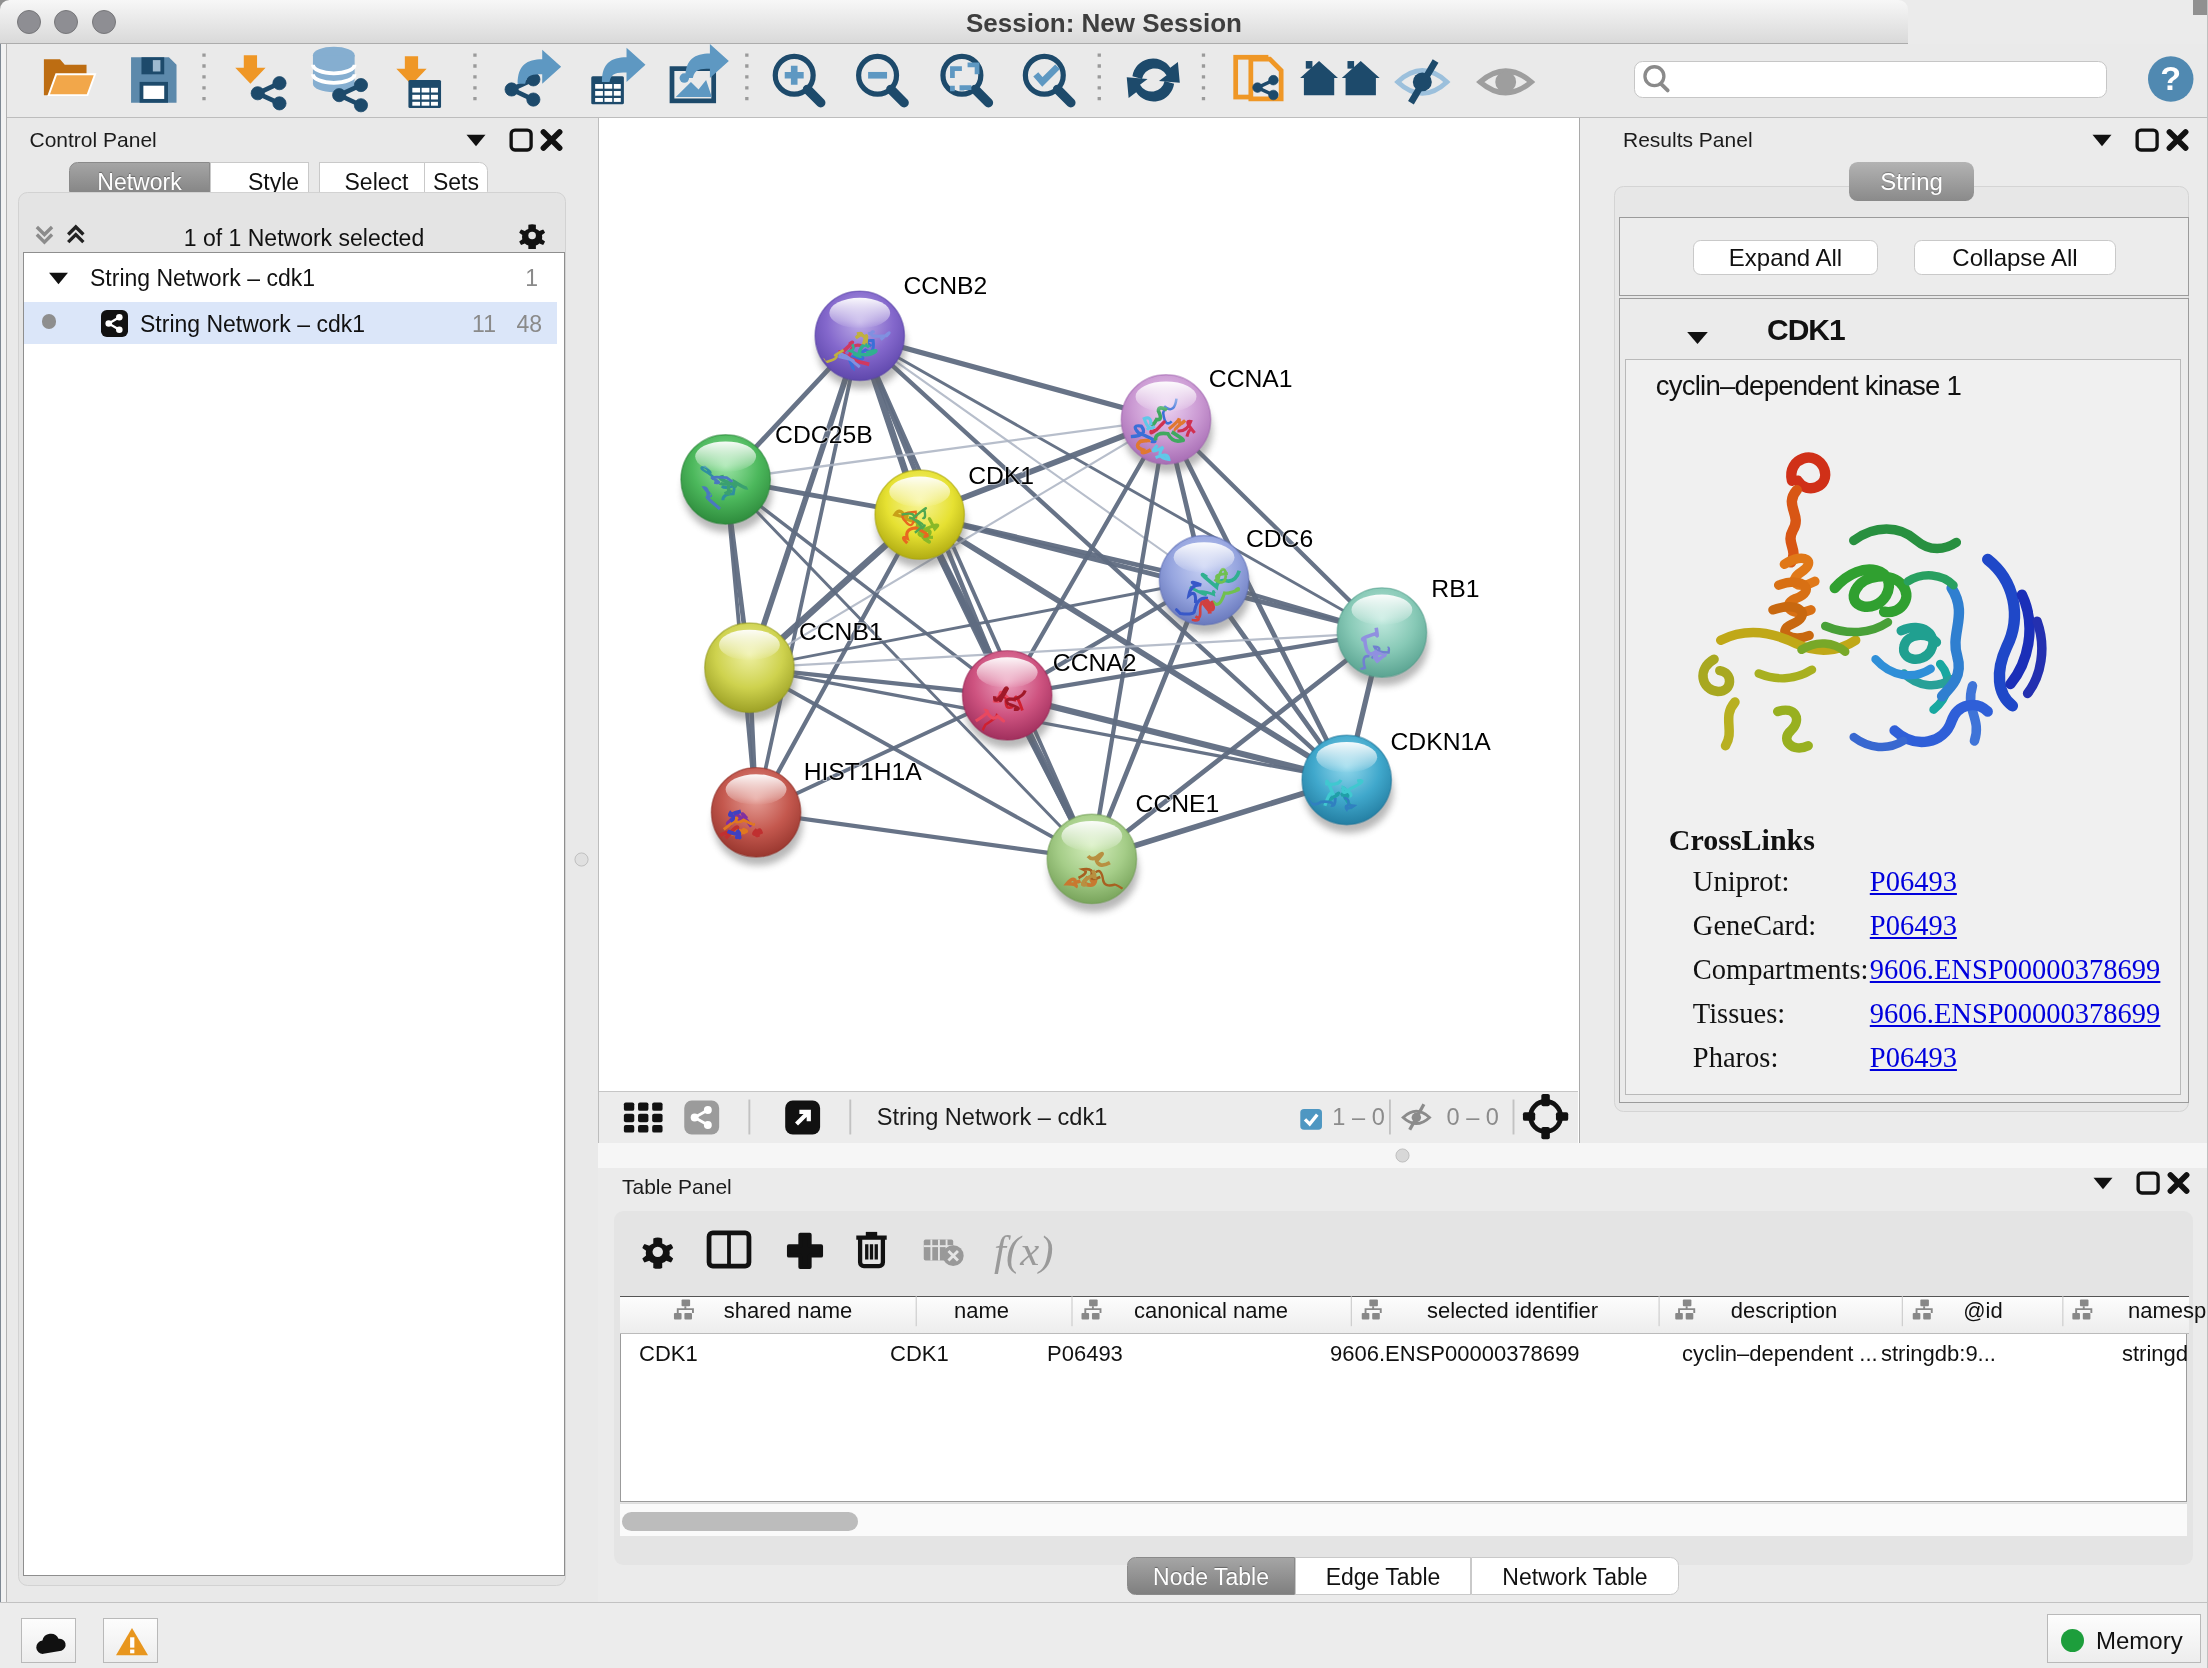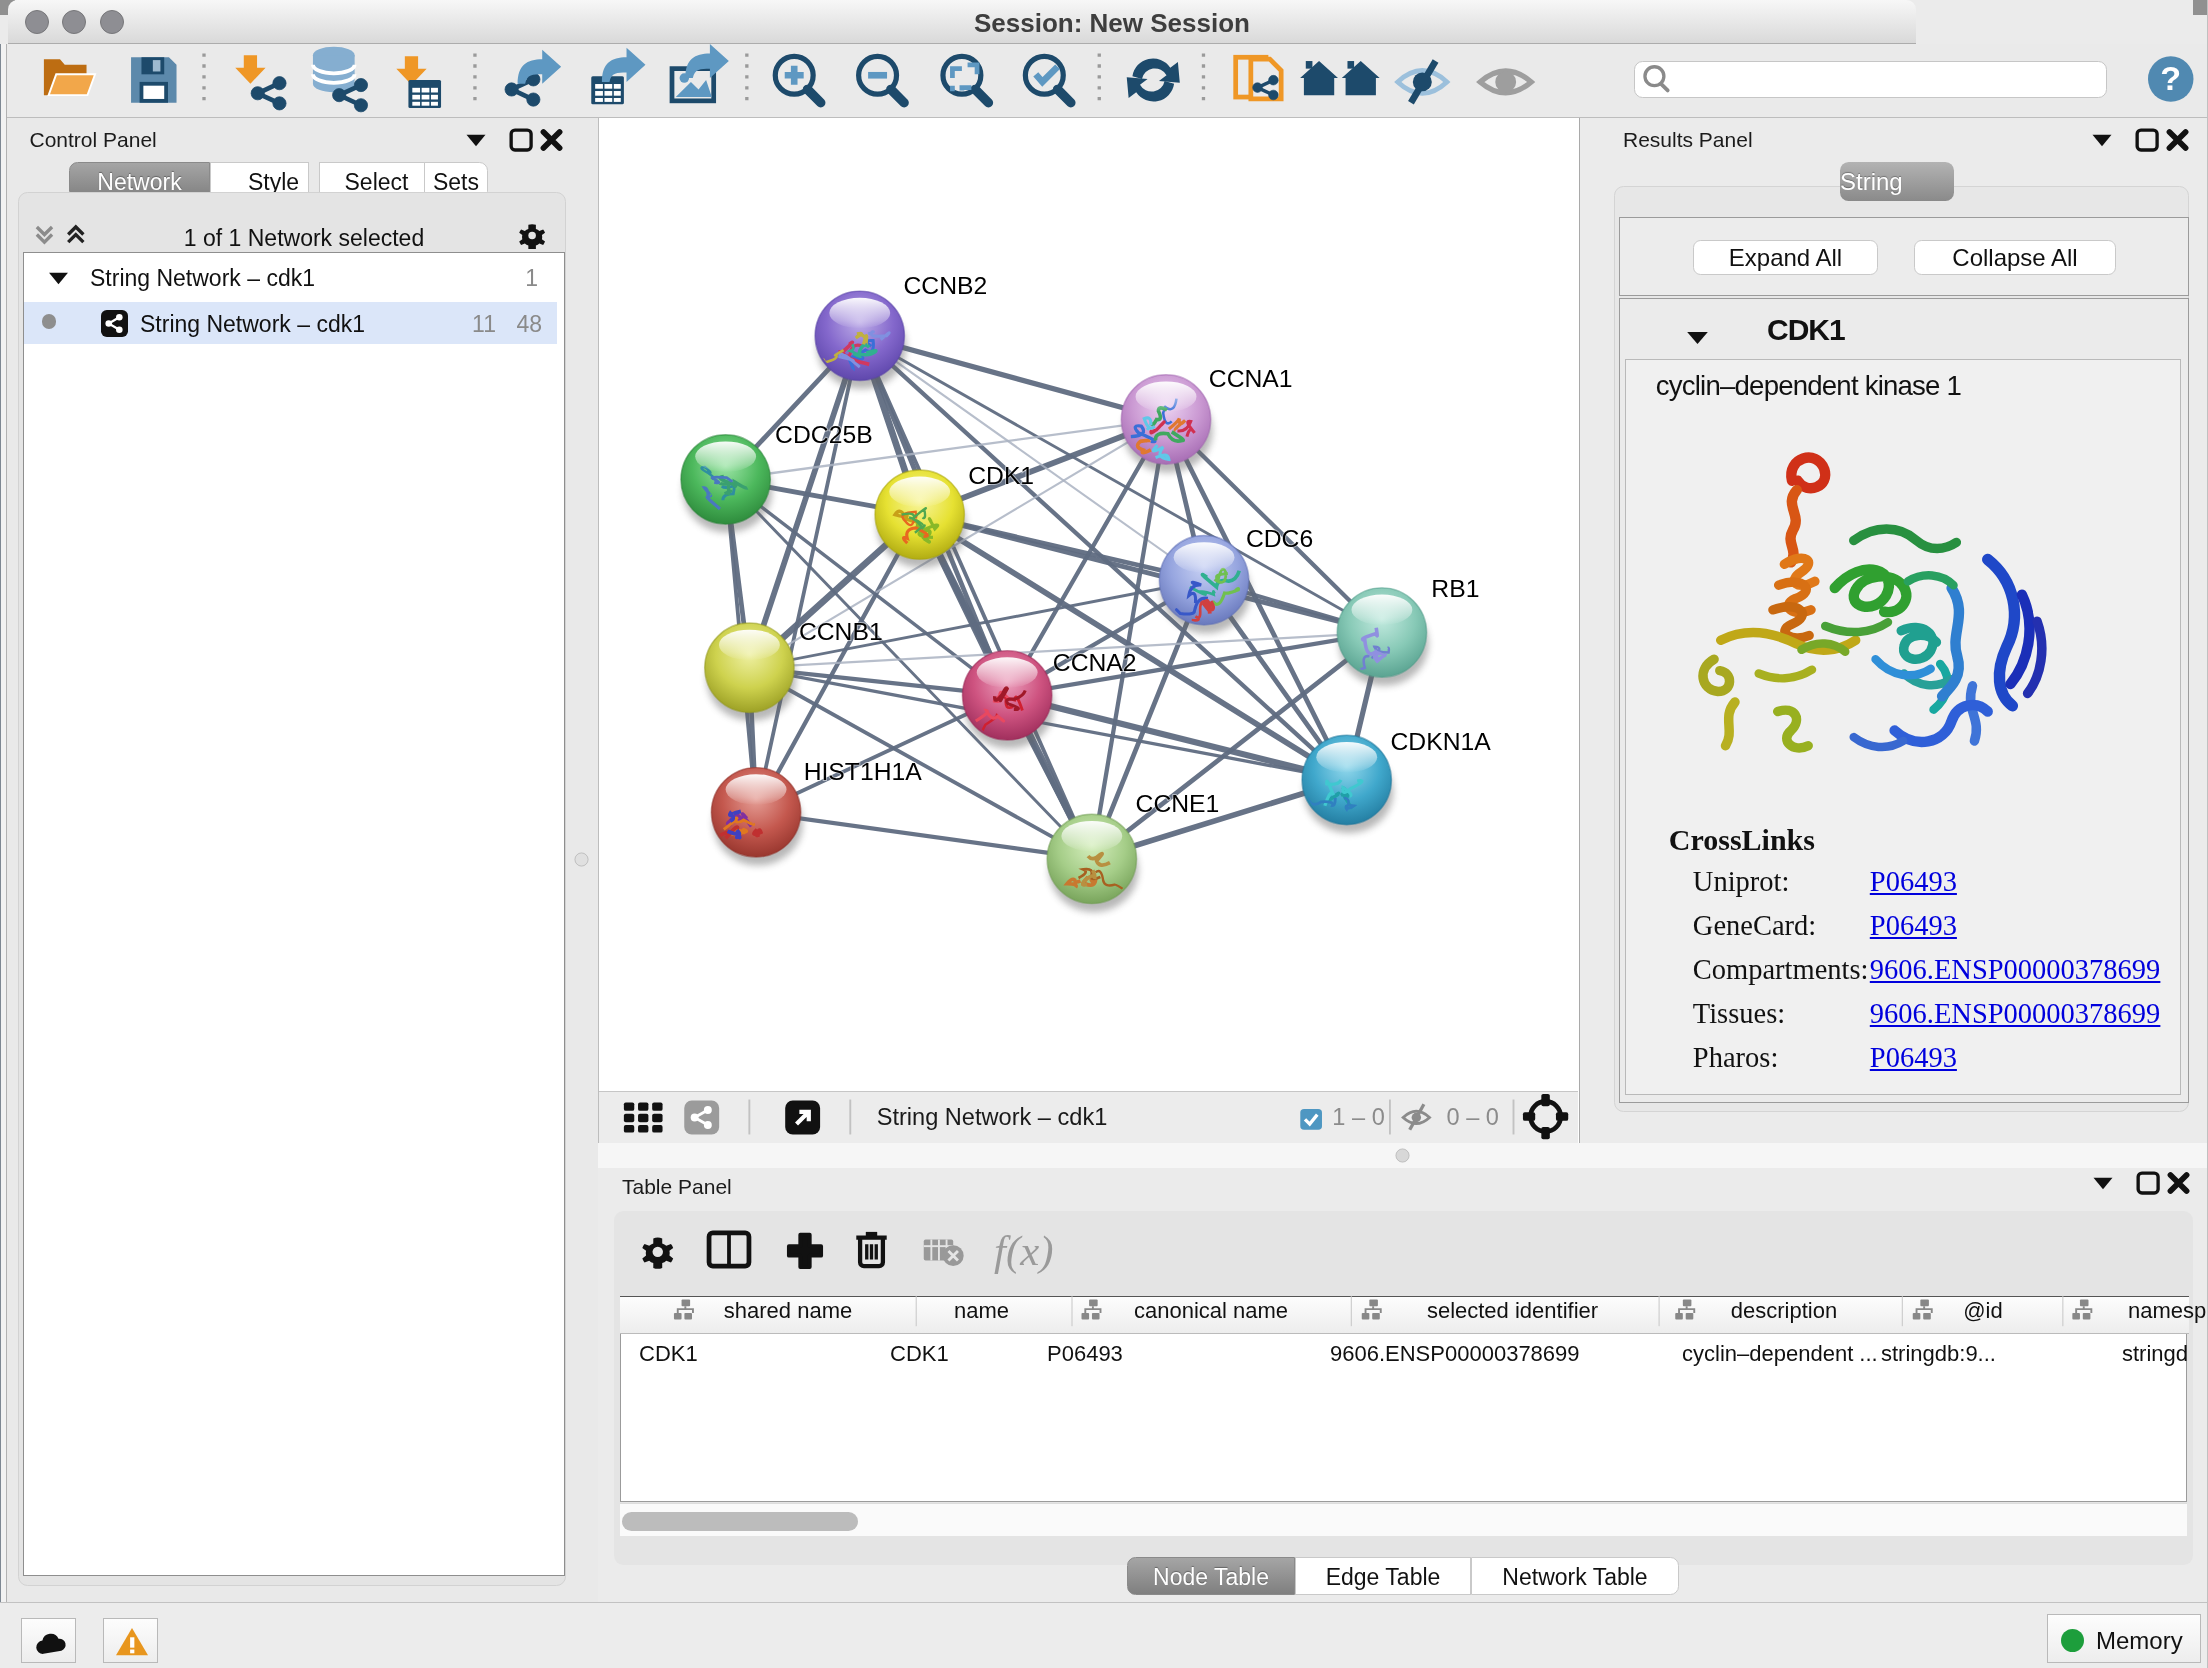--- a/index.html
+++ b/index.html
@@ -1,20 +1,20 @@
 <!DOCTYPE html>
 <html style="font-size:15px"><head>
 <meta charset="utf-8">
 <style>
 * { margin:0; padding:0; box-sizing:border-box; }
 html,body { width:2208px; height:1668px; overflow:hidden; }
 body { font-family:"Liberation Sans", sans-serif; background:#ebebeb; position:relative; border-right:1px solid #c0c0c0; }
 .abs { position:absolute; }
 
-#titlebar { left:8px; top:0; width:1908px; height:44px;
+#titlebar { left:0; top:0; width:1908px; height:44px;
   background:linear-gradient(#f7f7f7,#d9d9d9); border-bottom:1.9px solid #acacac;
   border-radius:9.5px 9.5px 0 0; }
 .tl { position:absolute; top:9.5px; width:24px; height:24px; border-radius:50%;
   background:#8e8e93; border:1px solid #77777a; }
 #wtitle { position:absolute; top:7.6px; width:2208px; text-align:center;
   font-size:26px; font-weight:600; color:#3e3e3e; }
 
 #toolbar { left:0; top:44px; width:2208px; height:74px; background:#eaeaea;
   border-bottom:1.9px solid #bdbdbd; }
 #searchbox { position:absolute; left:1634px; top:17px; width:473px; height:37px;
@@ -669,21 +669,21 @@
 </div>
 </div>
 <div id="resultspanel" class="abs">
   <div class="abs ptitle" style="left:41px;top:9.5px;">Results Panel</div>
   <svg class="abs" style="left:501px;top:9.5px;" width="114" height="25" viewBox="0 0 120 26">
     <path d="M10 7 L30 7 L20 19 z" fill="#111"></path>
     <rect x="57" y="2" width="21" height="21" rx="4" fill="none" stroke="#111" stroke-width="3.5"></rect>
     <path d="M91 4 L108 21 M108 4 L91 21" stroke="#111" stroke-width="6" stroke-linecap="round"></path>
   </svg>
   <div class="abs" style="left:32px;top:68px;width:575px;height:926px;background:#e7e7e7;border:1px solid #d4d4d4;border-radius:9.5px;"></div>
-  <div class="abs" style="left:258px;top:44px;width:114px;height:39px;background:linear-gradient(#b3b3b3,#8a8a8a);border-radius:8.6px;text-align:left;line-height:39px;font-size:24px;color:#fff;text-shadow:0 -1px 1px rgba(0,0,0,.3);">String</div>
+  <div class="abs" style="left:267px;top:44px;width:125px;height:39px;background:linear-gradient(#b3b3b3,#8a8a8a);border-radius:8.6px;text-align:center;line-height:39px;font-size:24px;color:#fff;text-shadow:0 -1px 1px rgba(0,0,0,.3);">String</div>
   <div class="rbox" style="left:37px;top:99px;width:570px;height:79px;"></div>
   <div class="btn" style="left:111px;top:122px;width:185px;height:35px;line-height:33px;">Expand All</div>
   <div class="btn" style="left:332px;top:122px;width:202px;height:35px;line-height:33px;">Collapse All</div>
   <div class="rbox" style="left:37px;top:180px;width:570px;height:805px;background:#ebebeb;">
     <svg class="abs" style="left:66px;top:31px;" width="23" height="15" viewBox="0 0 24 16">
         <path d="M1 2 L23 2 L12 15 z" fill="#111"></path>
       </svg>
     <div class="abs" style="left:147px;top:14.3px;font-size:30px;letter-spacing:-1px;font-weight:bold;color:#111;">CDK1</div>
     <div class="abs" style="left:4.8px;top:60px;width:556px;height:736px;background:#f0f0f0;border:1px solid #b9b9b9;">
       <div class="abs" style="left:30px;top:9.5px;font-size:27.6px;letter-spacing:-0.8px;color:#111;">cyclin–dependent kinase 1</div>

